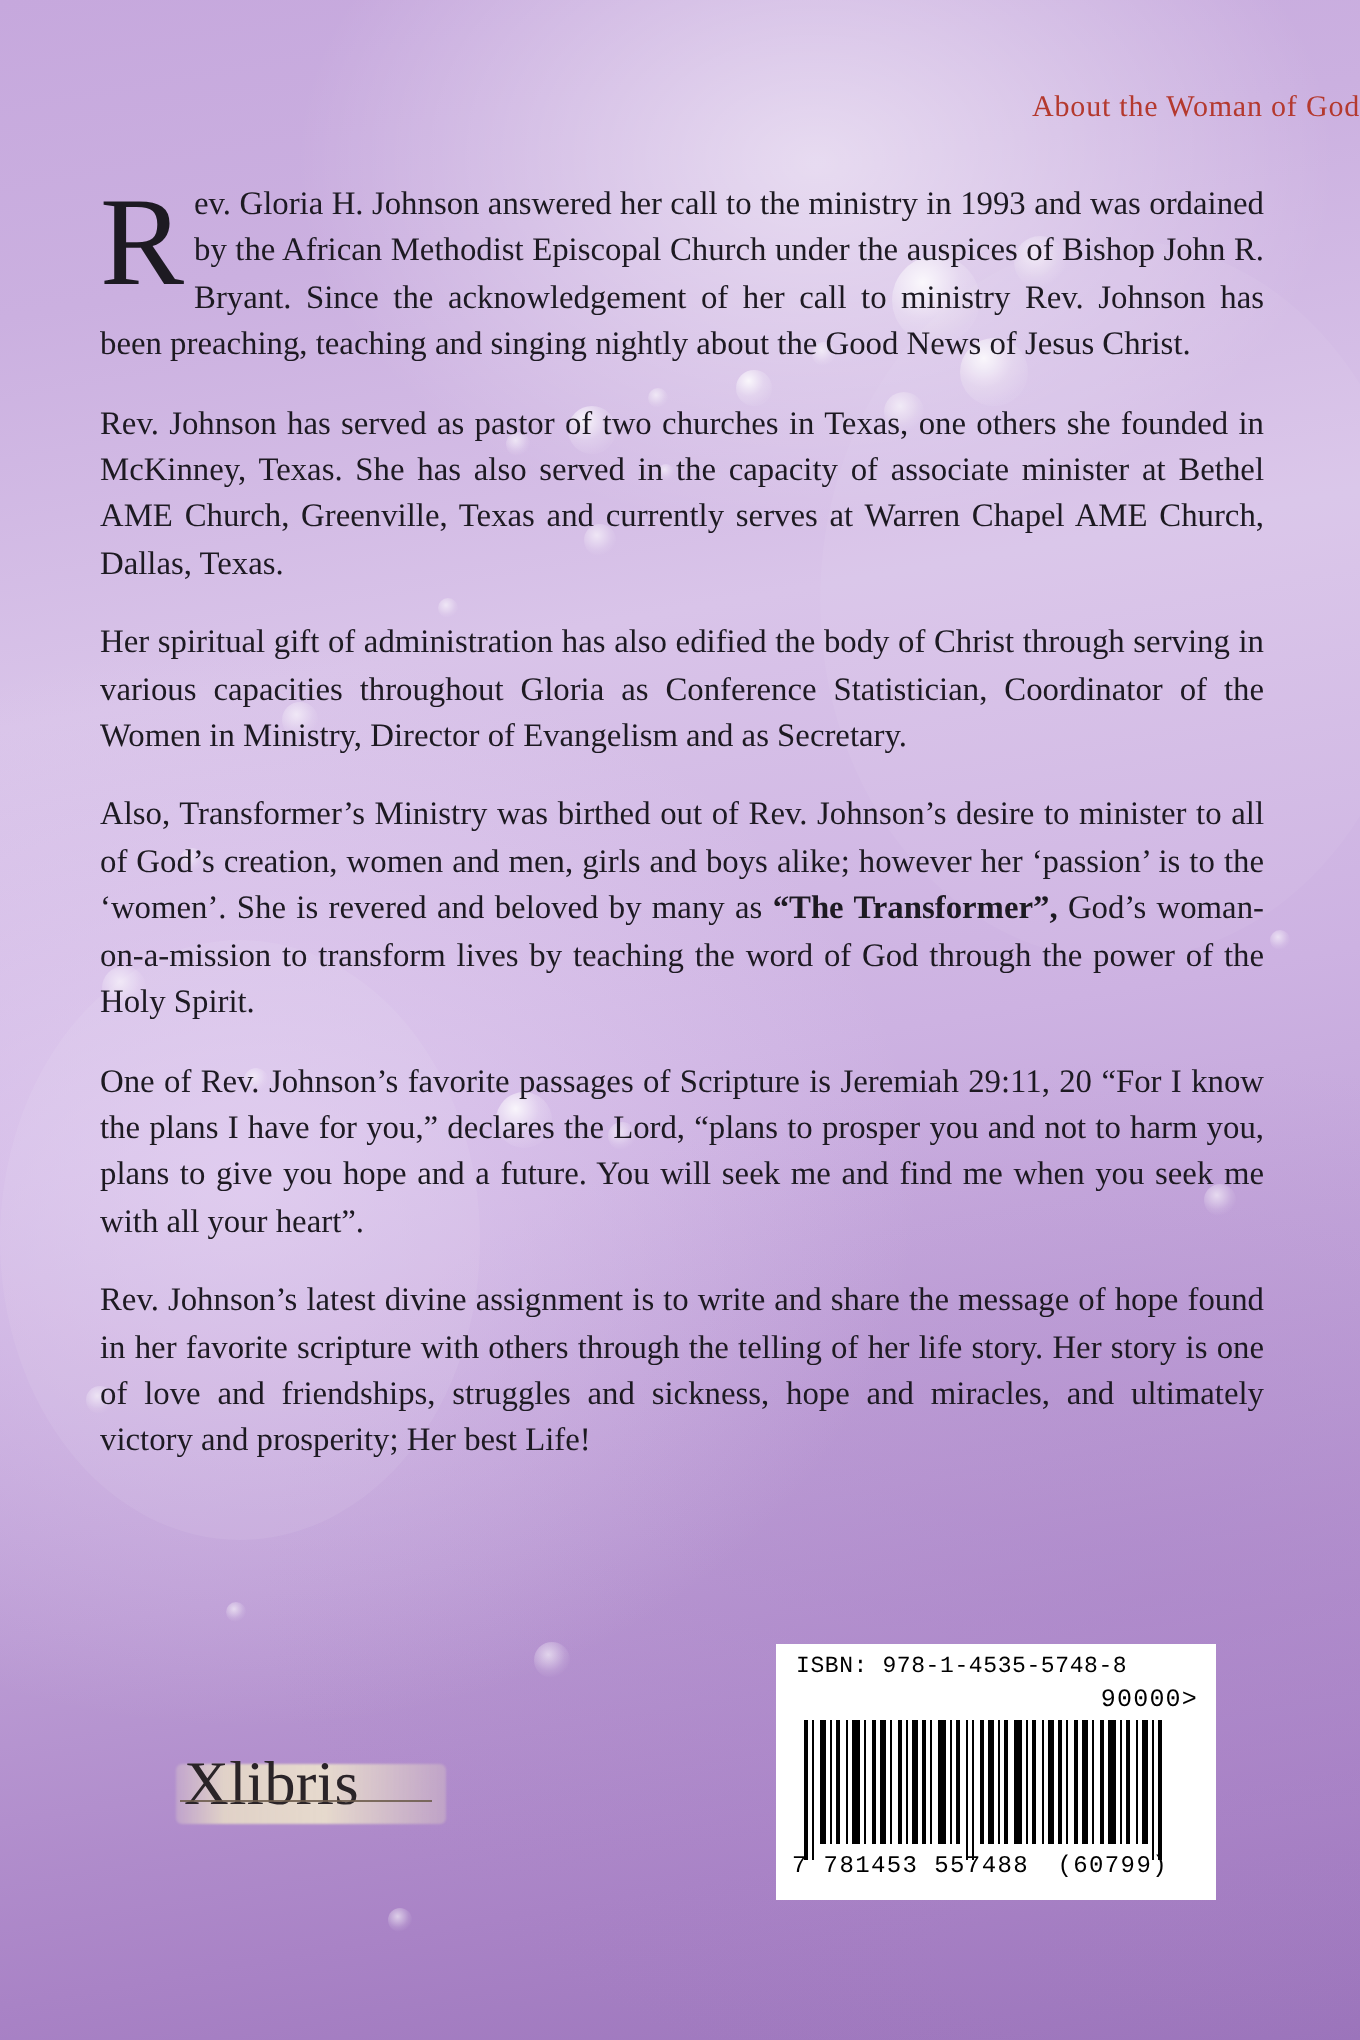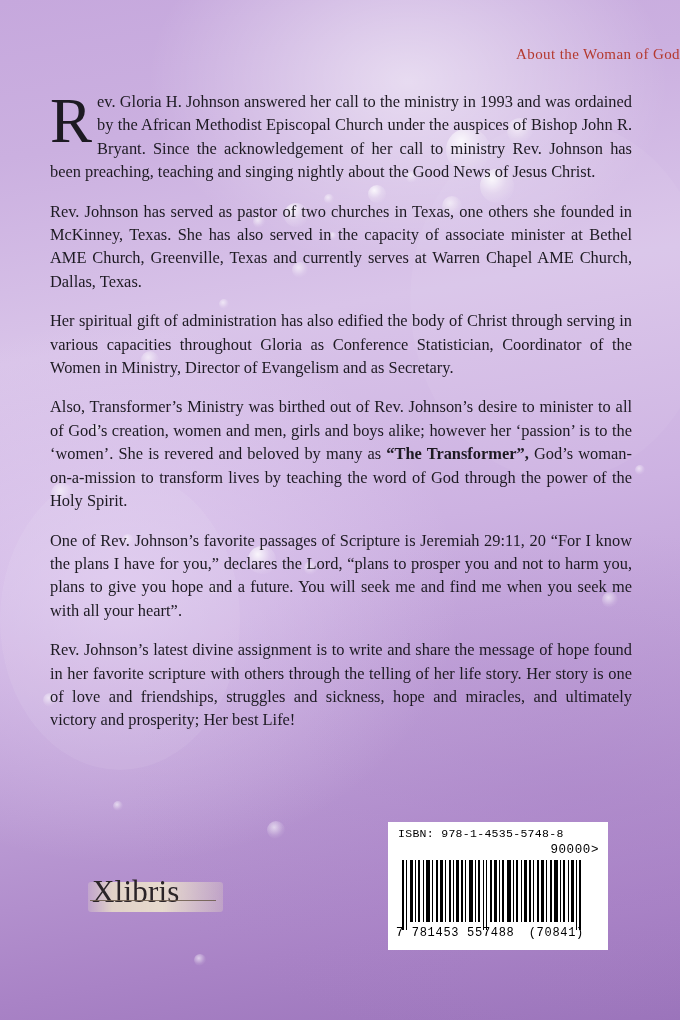--- a/index.html
+++ b/index.html
@@ -285,17 +285,17 @@
       <span style="left:152px;width:4px;"></span>
       <span style="left:158px;width:1px;"></span>
       <span style="left:161px;width:2px;"></span>
       <span style="left:166px;width:1px;"></span>
       <span style="left:169px;width:3px;"></span>
       <span style="left:174px;width:1px;" class="tall"></span>
       <span style="left:177px;width:2px;" class="tall"></span>
     </div>
     <div class="barcode-digits">
       <span class="bc-left">7 781453 557488</span>
-      <span class="bc-right">(70841)</span>
+      <span class="bc-right">(60799)</span>
     </div>
   </div>
 
 </div>
 
 </body></html>

